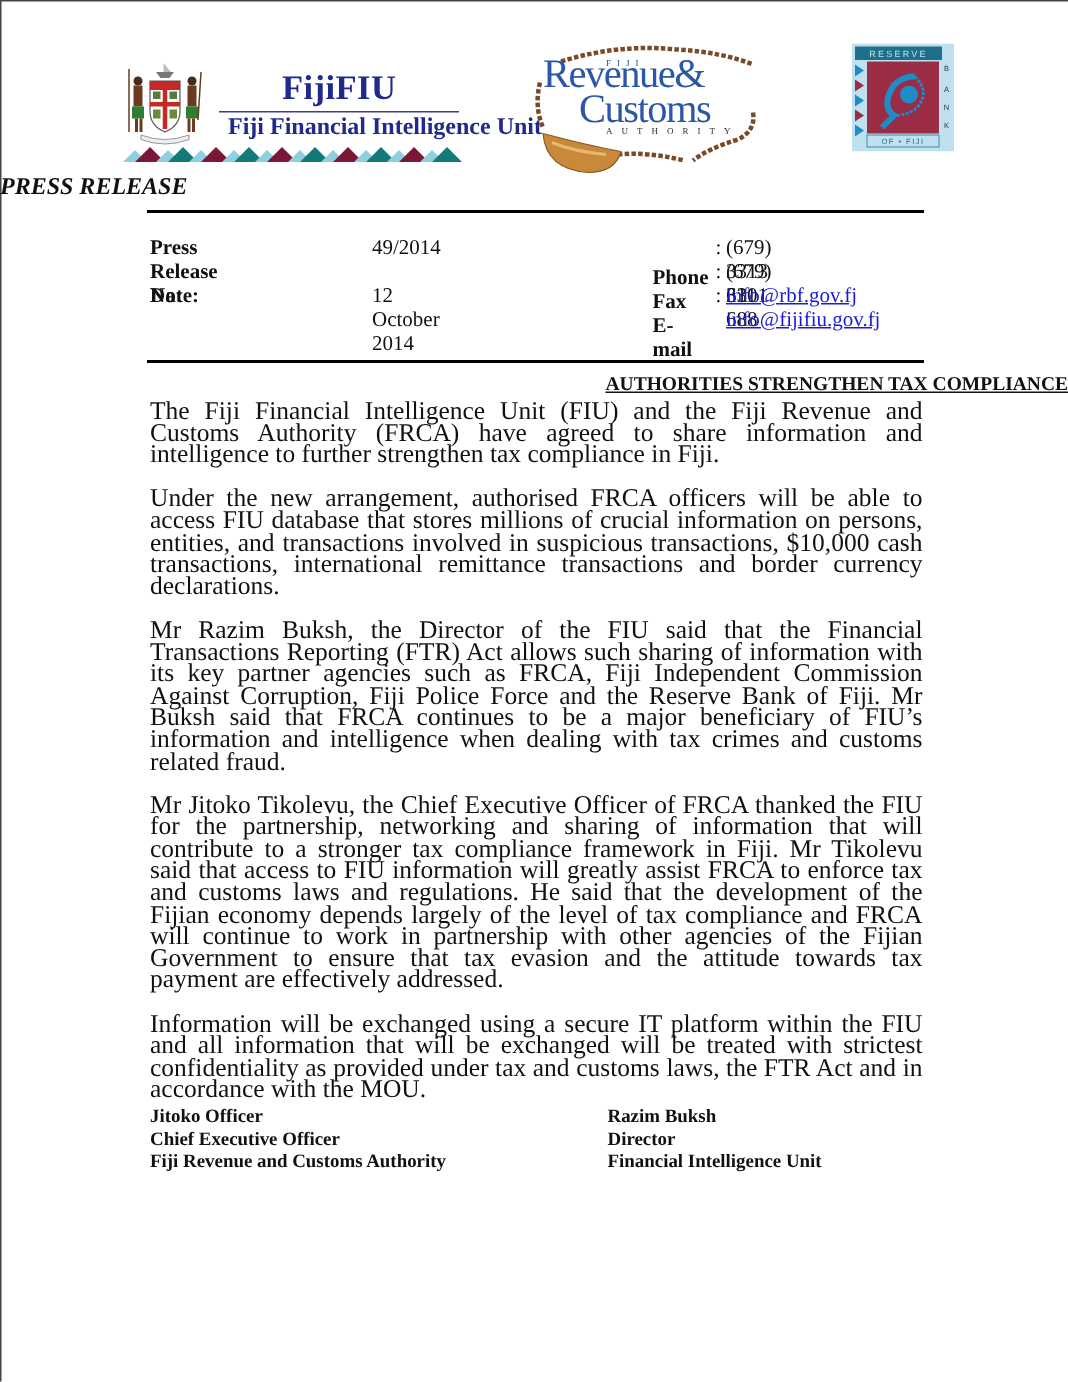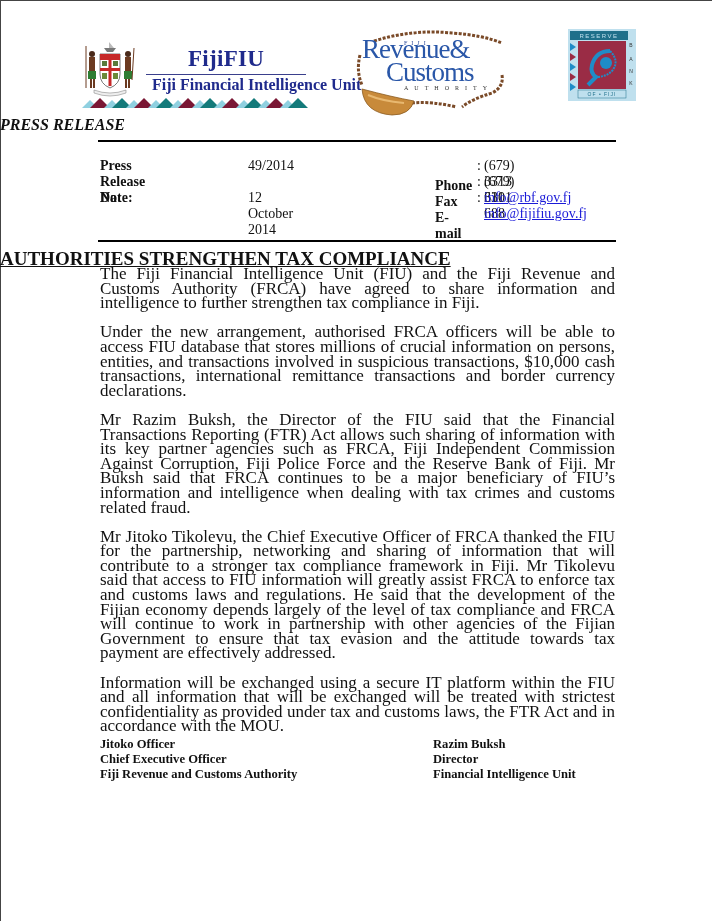--- a/index.html
+++ b/index.html
@@ -52,36 +52,36 @@
   .meta { position: absolute; font-size: 14px; line-height: 16px; }
   .m-label { position: absolute; left: 100px; font-weight: bold; }
   .m-val { position: absolute; left: 216px; margin-left: 32px; }
   .c-label { position: absolute; left: 435px; font-weight: bold; margin-top: 20px; }
   .c-colon { position: absolute; left: 477px; }
   .c-val { position: absolute; left: 484px; }
   a.link { color: #1a1ad8; text-decoration: underline; }
 
   
   .headline {
-    position: absolute; left: 0; width: 712px; top: 248px; text-align: left;
-    font-weight: bold; font-size: 19px; text-decoration: underline;
+    position: absolute; left: 0; width: 712px; top: 248px; text-align: right;
+    font-weight: bold; font-size: 13px; text-decoration: underline;
   }
 
   
   .body-text {
     position: absolute; left: 100px; width: 515px; top: 267px; font-size: 17px; line-height: 14.6px;
     text-align: justify;
     font-family: Liberation Serif, serif;
   }
   .body-text p { margin: 0 0 14.6px 0; }
 
   
   .sig { position: absolute; top: 737px; font-weight: bold; font-size: 12.6px; line-height: 15px; }
   .sig-left { left: 100px; }
-  .sig-right { left: 405px; margin-left: 28px; }
+  .sig-right { left: 405px; }
 </style>
 </head>
 <body>
 
 <div class="page-frame"></div>
 
 <div class="fiu-logo">
   <svg class="fiu-crest" viewBox="0 0 60 60">
 
     <path d="M24 8 L36 8 L33 12 L27 12 Z" fill="#777"></path>

